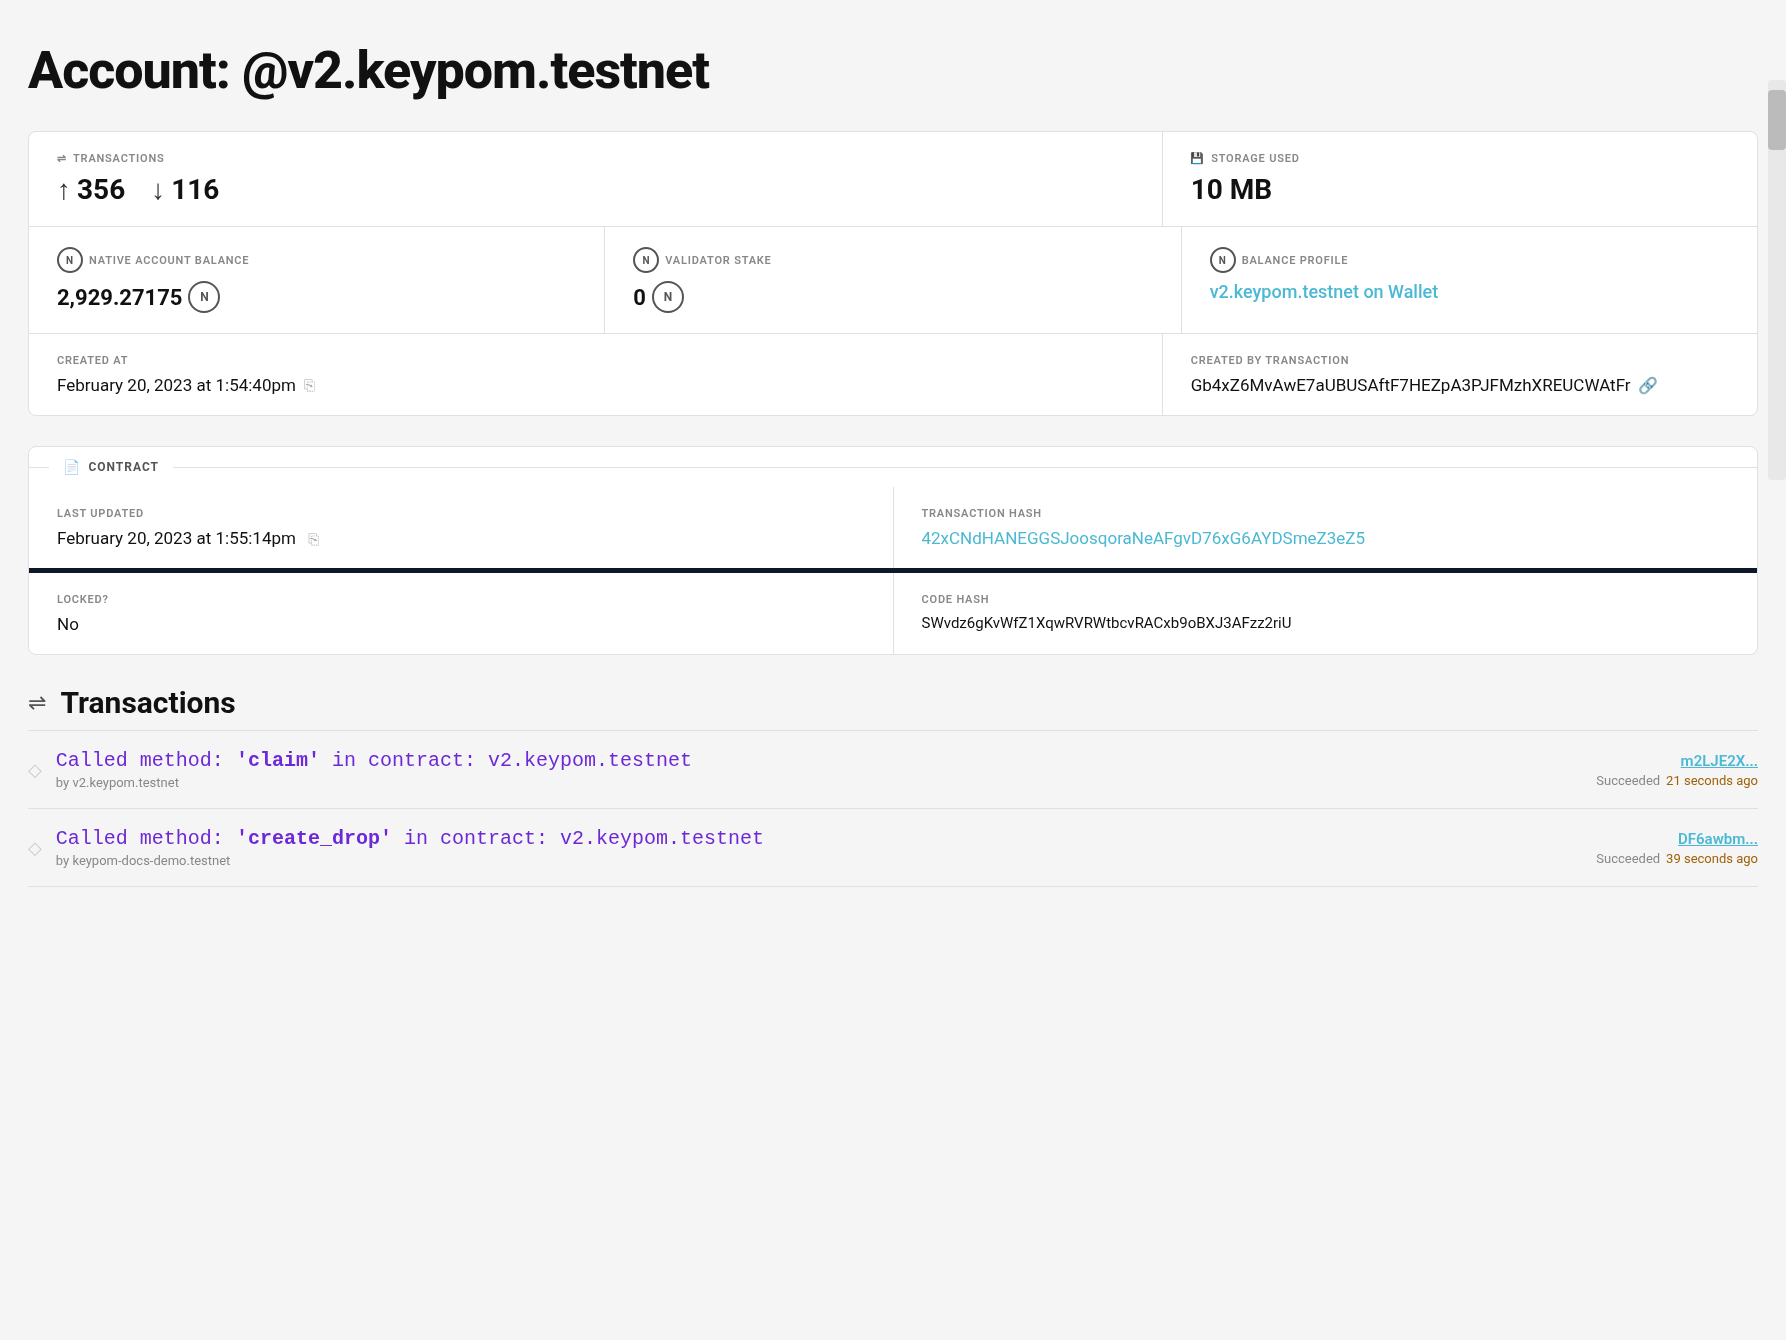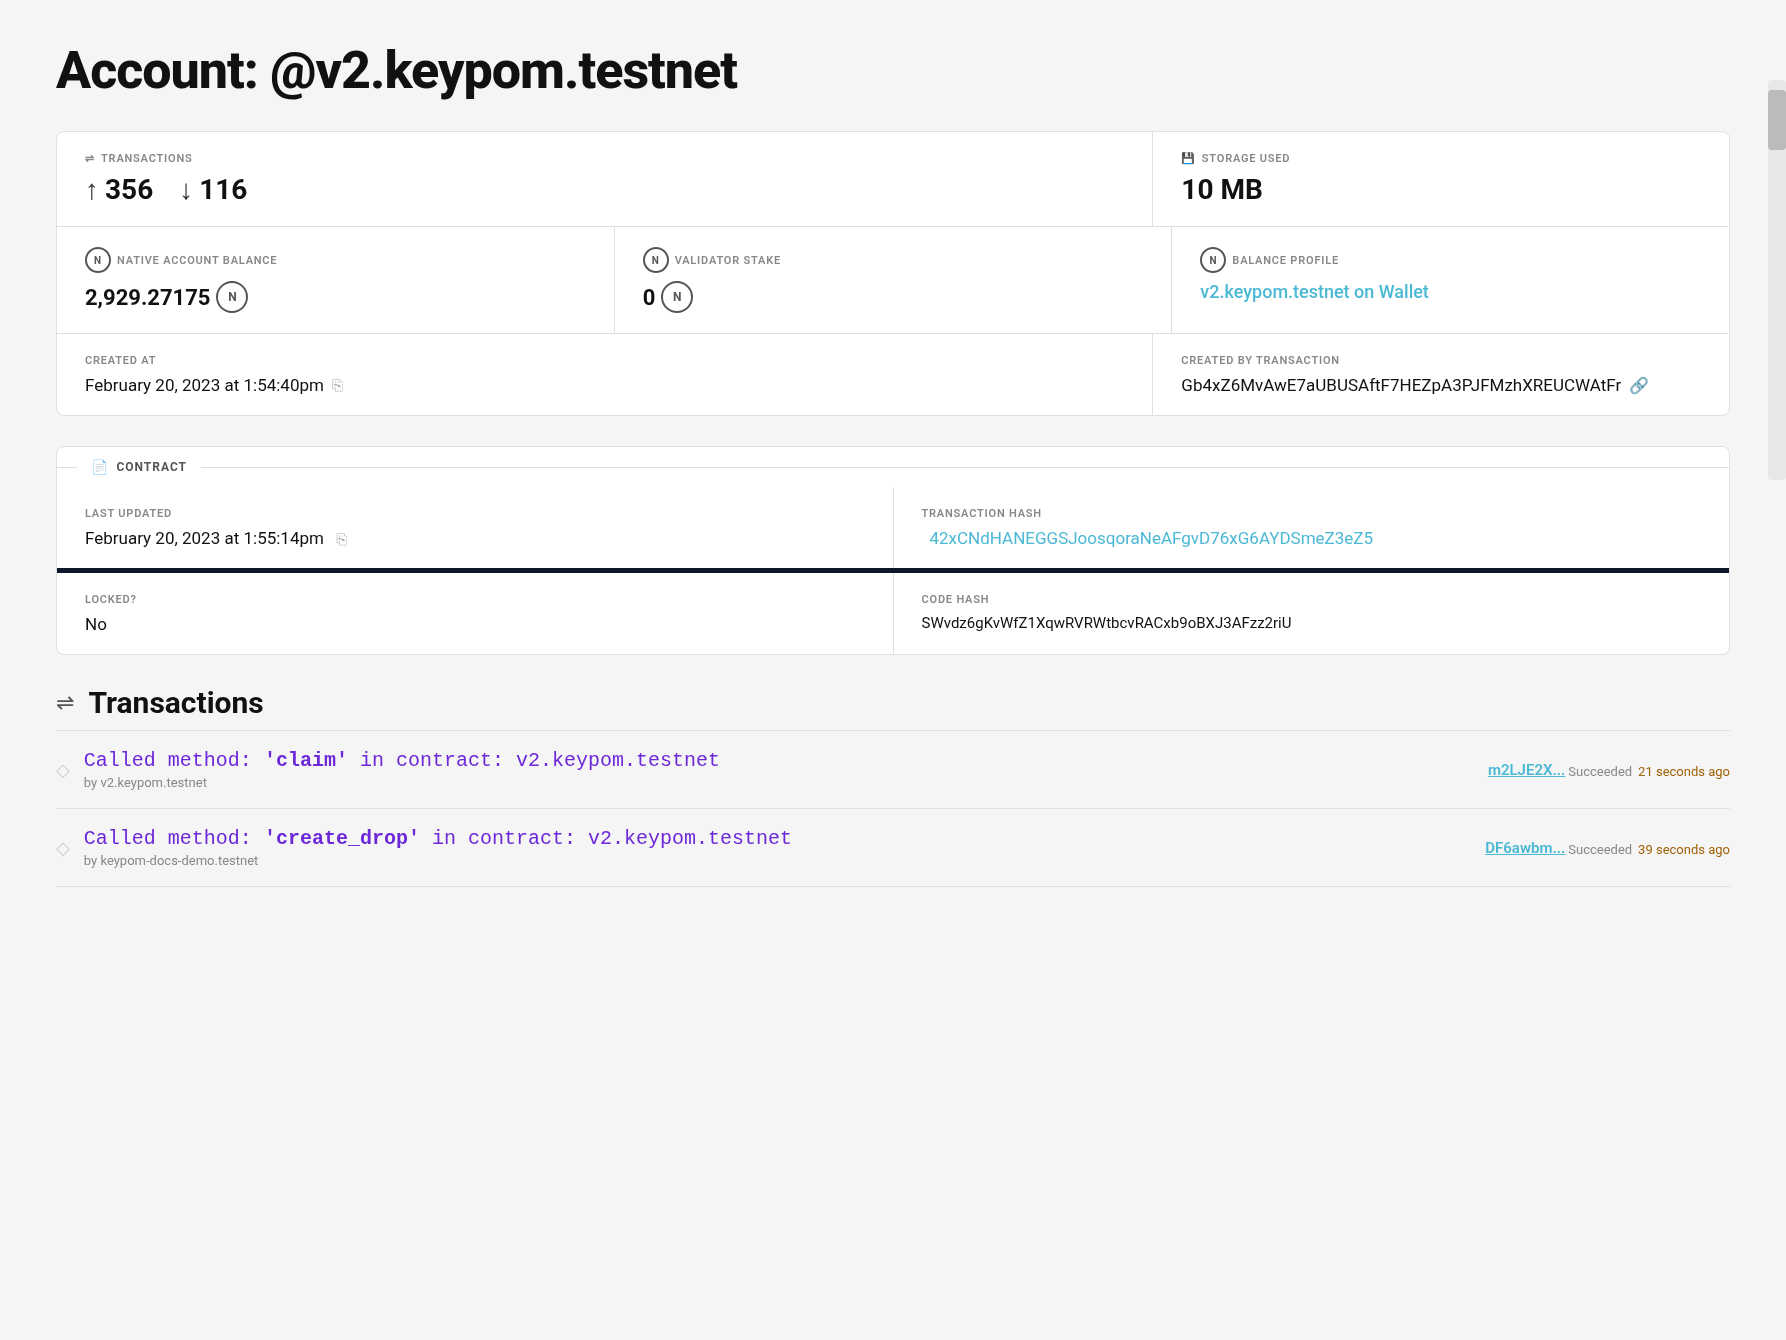--- a/index.html
+++ b/index.html
@@ -5,21 +5,21 @@
     * { box-sizing: border-box; margin: 0; padding: 0; }
     body {
       font-family: -apple-system, BlinkMacSystemFont, 'Segoe UI', Roboto, sans-serif;
       background: #f5f5f5;
       color: #1a1a1a;
       min-height: 1340px;
       width: 1786px;
       overflow-x: hidden;
     }
     .page-wrapper {
-      padding: 40px 56px;
+      padding: 40px 28px;
       max-width: 1786px;
     }
     .page-title {
       font-size: 52px;
       font-weight: 800;
       color: #111;
       margin-bottom: 30px;
       letter-spacing: -1px;
     }
     
@@ -195,21 +195,20 @@
       text-transform: uppercase;
       margin-bottom: 8px;
     }
     .contract-cell-value {
       font-size: 17px;
       color: #111;
     }
     .contract-cell-value.link {
       color: #4bb8d4;
       word-break: break-all;
-      margin-left: 8px;
     }
     .contract-cell-value.hash {
       font-size: 15px;
       word-break: break-all;
     }
     
     .transactions-header {
       display: flex;
       align-items: center;
       gap: 14px;
@@ -256,21 +255,21 @@
     }
     .tx-method strong {
       font-weight: 700;
     }
     .tx-by {
       font-size: 13px;
       color: #888;
     }
     .transaction-right {
       display: flex;
-      flex-direction: row;
+      flex-direction: column;
       align-items: flex-end;
       gap: 3px;
     }
     .tx-hash-link {
       color: #4bb8d4;
       font-size: 15px;
       font-weight: 600;
     }
     .tx-status-row {
       display: flex;

